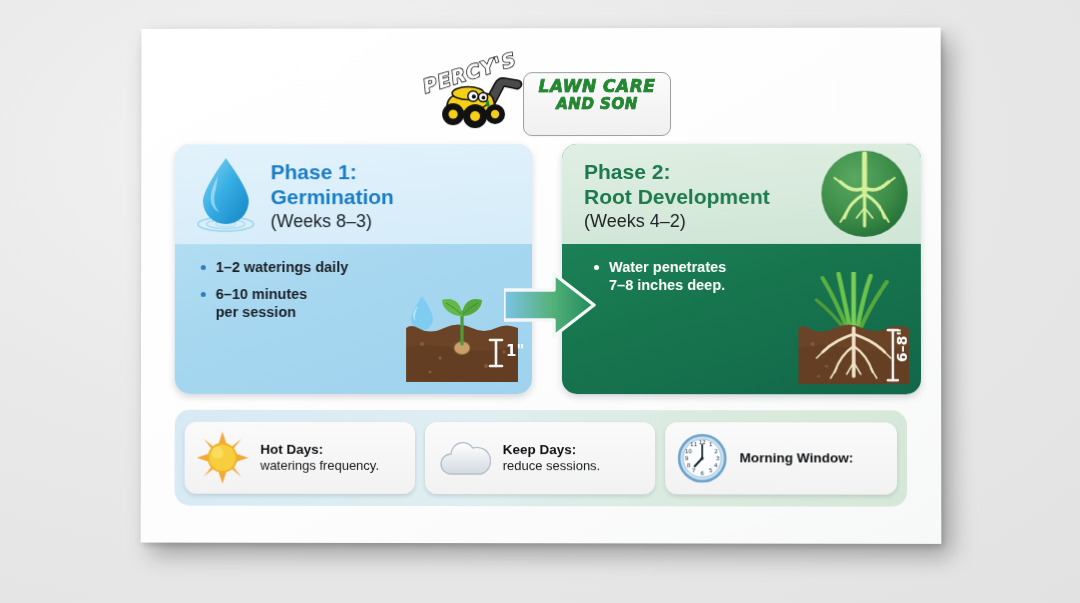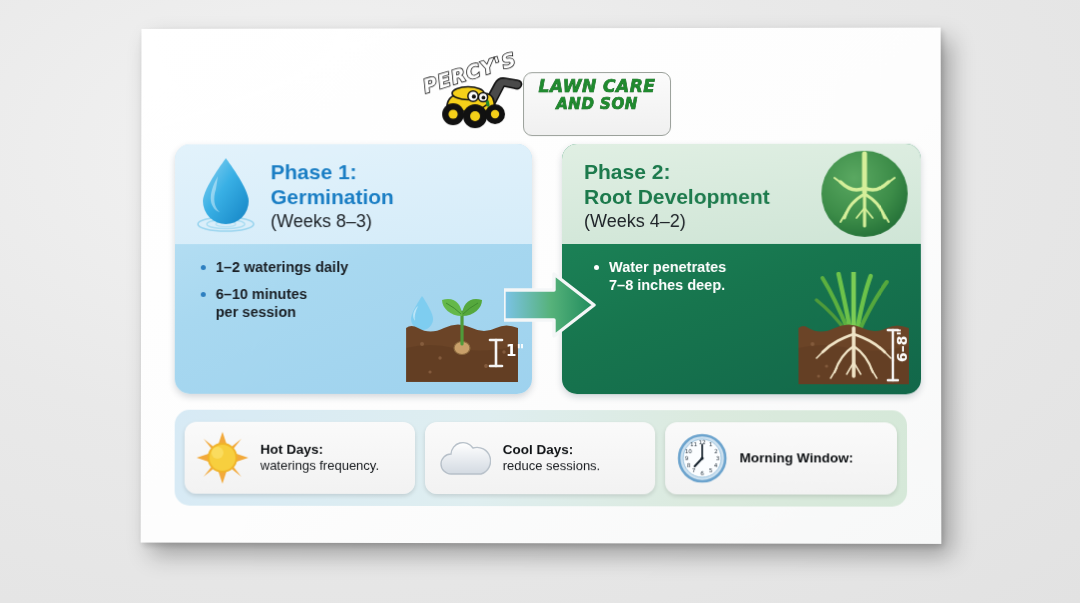--- a/index.html
+++ b/index.html
@@ -401,21 +401,21 @@
       <svg class="tip-icon" width="54" height="44" viewBox="0 0 54 44">
         <defs>
           <linearGradient id="cloudg" x1="0" y1="0" x2="0" y2="1">
             <stop offset="0%" stop-color="#ffffff"></stop>
             <stop offset="100%" stop-color="#d3dae2"></stop>
           </linearGradient>
         </defs>
         <path d="M14 38 A10 10 0 0 1 14 18 A12 12 0 0 1 36 12 A11 11 0 0 1 44 38 Z" fill="url(#cloudg)" stroke="#b7c0c9" stroke-width="1.4"></path>
       </svg>
       <div class="tip-text">
-        <strong>Cool Days:</strong>
+        <strong>Keep Days:</strong>
         <span>reduce sessions.</span>
       </div>
     </div>
 
     <div class="tip">
       <svg class="tip-icon" width="50" height="50" viewBox="0 0 50 50">
         <circle cx="25" cy="25" r="23" fill="#cfe2f0" stroke="#6ba3cd" stroke-width="2.6"></circle>
         <circle cx="25" cy="25" r="19" fill="#fbfdff" stroke="#9cc3de" stroke-width="1"></circle>
         <g font-family="DejaVu Sans, sans-serif" font-size="5.6" fill="#1d2a36" text-anchor="middle">
           <text x="25" y="11">12</text>

